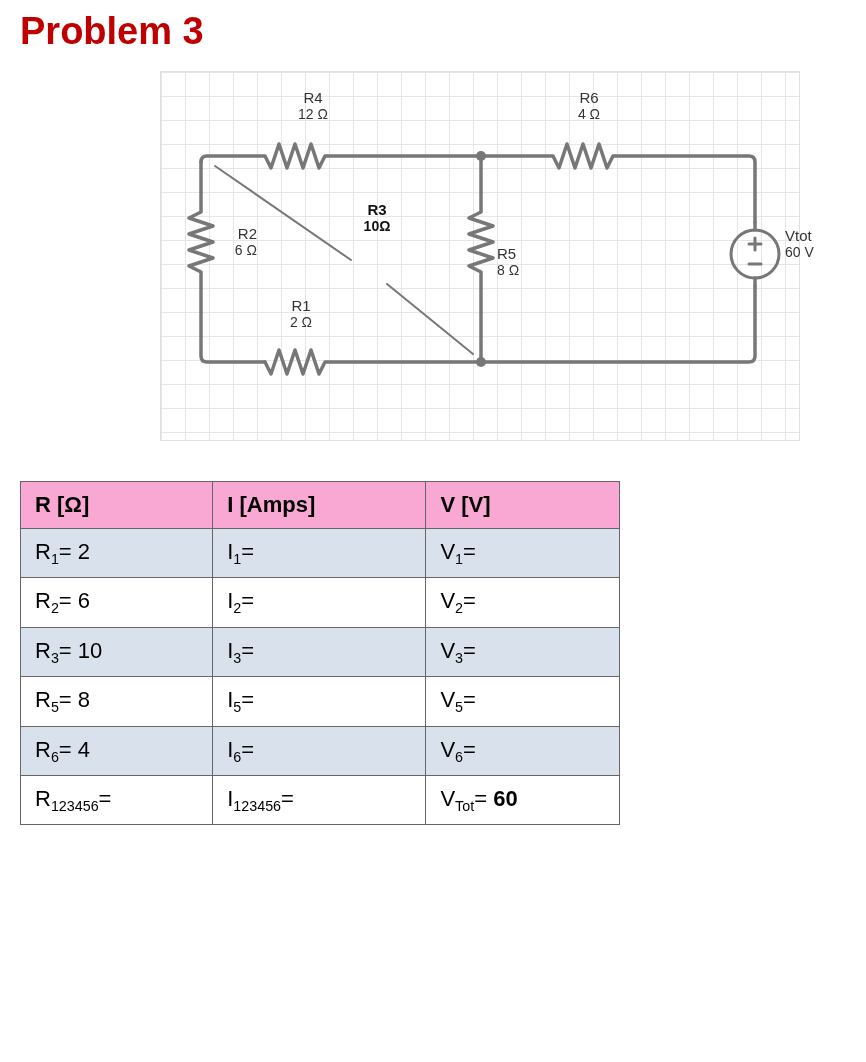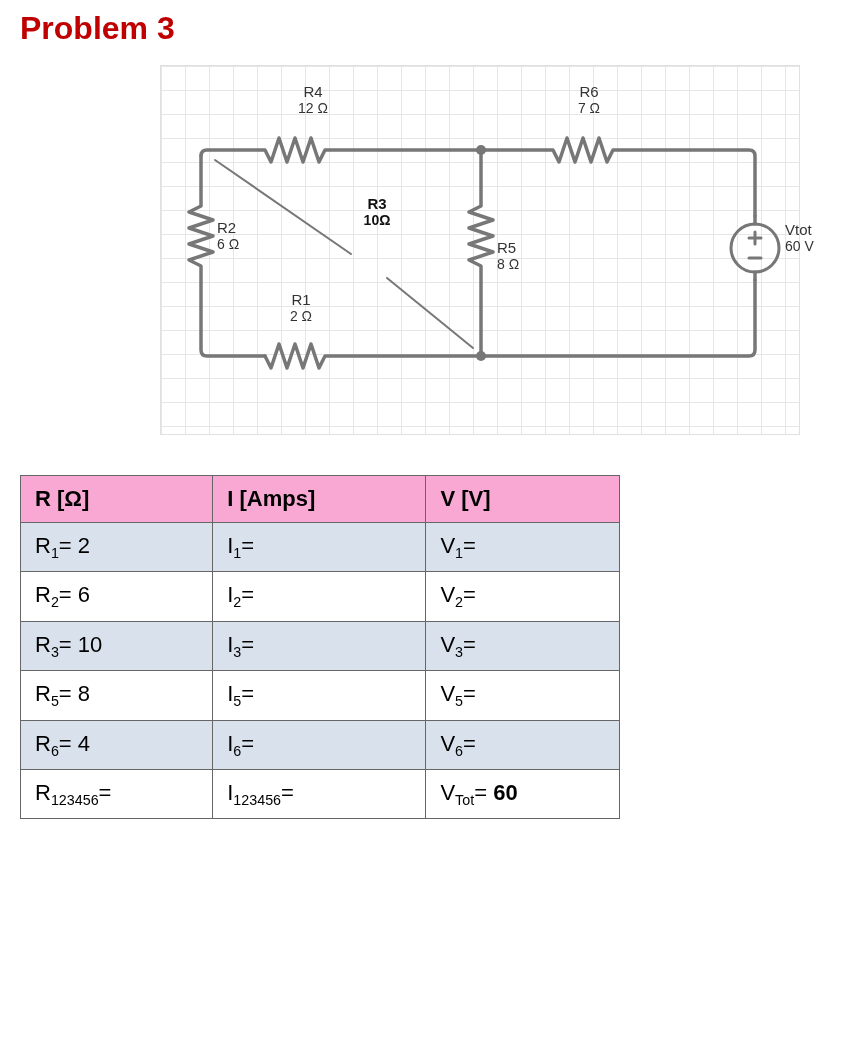--- a/index.html
+++ b/index.html
@@ -6,21 +6,21 @@
   body {
     margin: 0;
     padding: 10px 20px;
     font-family: Arial, Helvetica, sans-serif;
     background: #fff;
     width: 866px;
   }
   .title {
     color: #c00000;
     font-weight: bold;
-    font-size: 32px;
+    font-size: 38px;
     margin: 0 0 18px 0;
   }
   .circuit-wrap {
     width: 640px;
     height: 370px;
     margin-left: 140px;
     position: relative;
     background-image:
       linear-gradient(to right, #e6e6e6 1px, transparent 1px),
       linear-gradient(to bottom, #e6e6e6 1px, transparent 1px);
@@ -112,23 +112,23 @@
       <circle cx="320" cy="290" r="5" fill="#777" stroke="none"></circle>
     </g>
   </svg>
 
   <div class="clabel" style="left:122px; top:18px; width:60px;">
     <div class="cname">R4</div>
     <div class="cval">12 Ω</div>
   </div>
   <div class="clabel" style="left:398px; top:18px; width:60px;">
     <div class="cname">R6</div>
-    <div class="cval">7 Ω</div>
+    <div class="cval">4 Ω</div>
   </div>
-  <div class="clabel" style="left:56px; top:154px; width:40px; text-align:left;">
+  <div class="clabel" style="left:56px; top:154px; width:40px; text-align:right;">
     <div class="cname">R2</div>
     <div class="cval">6 Ω</div>
   </div>
   <div class="clabel bold" style="left:186px; top:130px; width:60px;">
     <div class="cname">R3</div>
     <div class="cval">10Ω</div>
   </div>
   <div class="clabel" style="left:336px; top:154px; width:40px; text-align:left;margin-top:20px;">
     <div class="cname">R5</div>
     <div class="cval">8 Ω</div>

